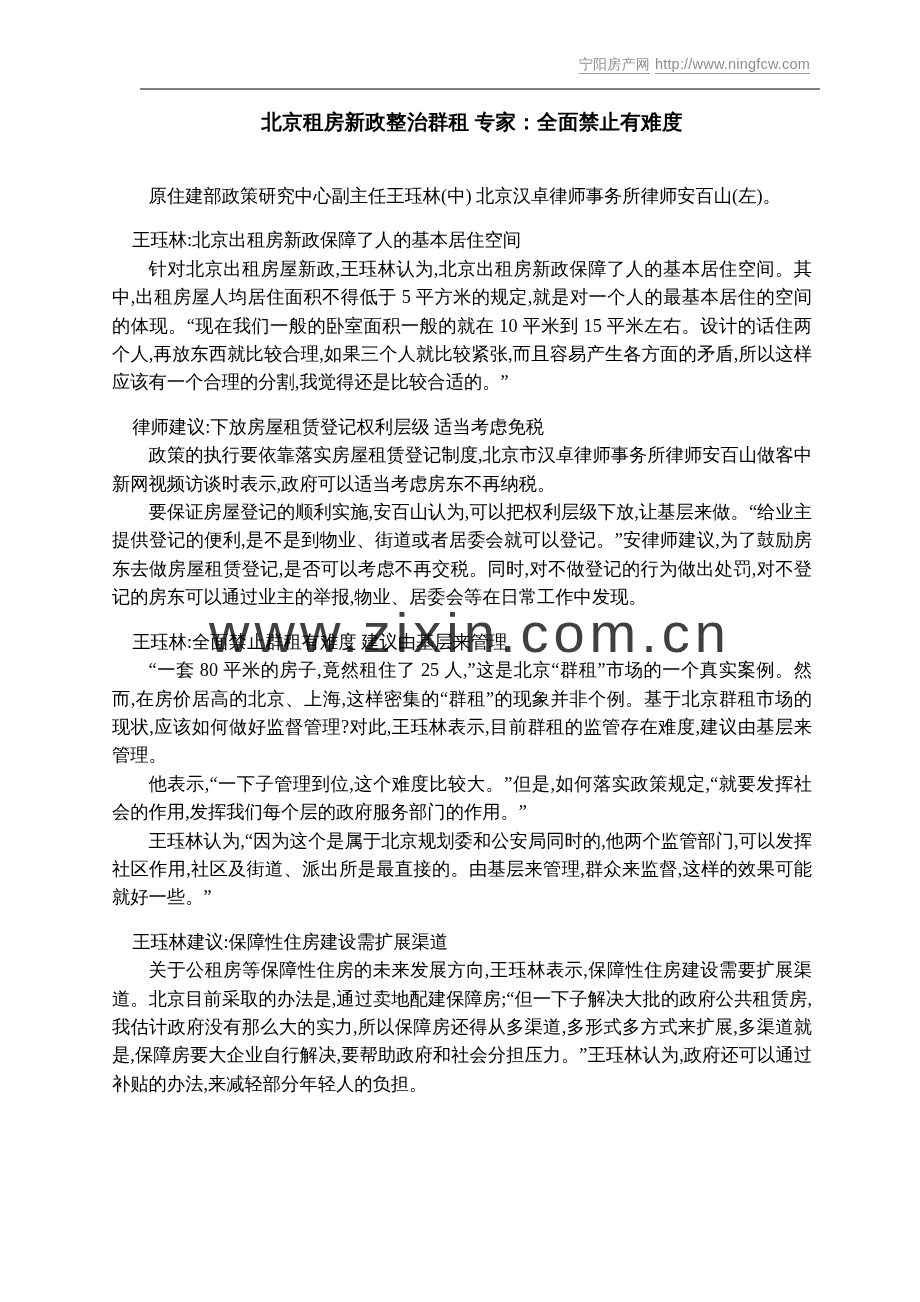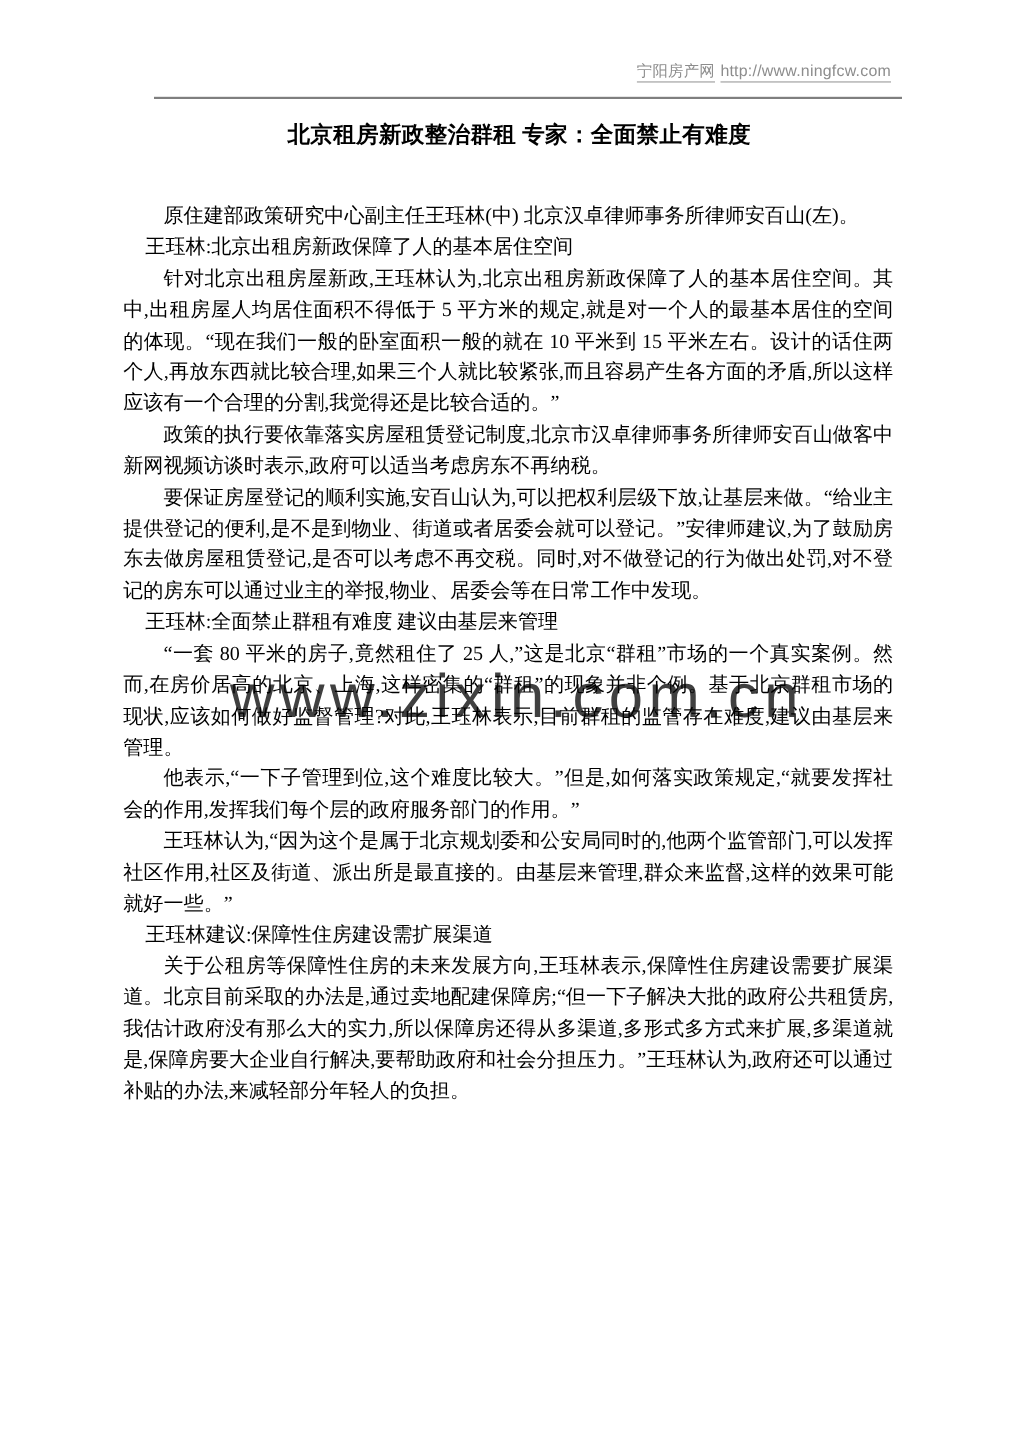--- a/index.html
+++ b/index.html
@@ -108,20 +108,21 @@
     font-size: 18.3px;
     line-height: 28.4px;
     text-align: justify;
     text-justify: inter-ideograph;
     text-indent: 2em;
     font-family: "Liberation Serif", "DejaVu Serif", serif;
     letter-spacing: 0;
   }
   .para.sub {
     text-indent: 1.1em;
+    margin-top: 16px;
   }
 </style>
 </head>
 <body>
 
 <div class="page">
 
   <div class="header">
     <div class="header-inner">
       <span class="header-site">宁阳房产网</span><span class="header-url">http://www.ningfcw.com</span>
@@ -130,20 +131,21 @@
   <div class="header-rule"></div>
 
   <div class="doc-title">北京租房新政整治群租  专家：全面禁止有难度</div>
 
   <div class="watermark">www.zixin.com.cn</div>
 
   <div class="body-text" id="body-text">
       <p class="para">原住建部政策研究中心副主任王珏林(中)  北京汉卓律师事务所律师安百山(左)。</p>
       <p class="para sub">王珏林:北京出租房新政保障了人的基本居住空间</p>
       <p class="para">针对北京出租房屋新政,王珏林认为,北京出租房新政保障了人的基本居住空间。其中,出租房屋人均居住面积不得低于 5 平方米的规定,就是对一个人的最基本居住的空间的体现。“现在我们一般的卧室面积一般的就在 10 平米到 15 平米左右。设计的话住两个人,再放东西就比较合理,如果三个人就比较紧张,而且容易产生各方面的矛盾,所以这样应该有一个合理的分割,我觉得还是比较合适的。”</p>
+      <p class="para sub">律师建议:下放房屋租赁登记权利层级  适当考虑免税</p>
       <p class="para">政策的执行要依靠落实房屋租赁登记制度,北京市汉卓律师事务所律师安百山做客中新网视频访谈时表示,政府可以适当考虑房东不再纳税。</p>
       <p class="para">要保证房屋登记的顺利实施,安百山认为,可以把权利层级下放,让基层来做。“给业主提供登记的便利,是不是到物业、街道或者居委会就可以登记。”安律师建议,为了鼓励房东去做房屋租赁登记,是否可以考虑不再交税。同时,对不做登记的行为做出处罚,对不登记的房东可以通过业主的举报,物业、居委会等在日常工作中发现。</p>
       <p class="para sub">王珏林:全面禁止群租有难度  建议由基层来管理</p>
       <p class="para">“一套 80 平米的房子,竟然租住了 25 人,”这是北京“群租”市场的一个真实案例。然而,在房价居高的北京、上海,这样密集的“群租”的现象并非个例。基于北京群租市场的现状,应该如何做好监督管理?对此,王珏林表示,目前群租的监管存在难度,建议由基层来管理。</p>
       <p class="para">他表示,“一下子管理到位,这个难度比较大。”但是,如何落实政策规定,“就要发挥社会的作用,发挥我们每个层的政府服务部门的作用。”</p>
       <p class="para">王珏林认为,“因为这个是属于北京规划委和公安局同时的,他两个监管部门,可以发挥社区作用,社区及街道、派出所是最直接的。由基层来管理,群众来监督,这样的效果可能就好一些。”</p>
       <p class="para sub">王珏林建议:保障性住房建设需扩展渠道</p>
       <p class="para">关于公租房等保障性住房的未来发展方向,王珏林表示,保障性住房建设需要扩展渠道。北京目前采取的办法是,通过卖地配建保障房;“但一下子解决大批的政府公共租赁房,我估计政府没有那么大的实力,所以保障房还得从多渠道,多形式多方式来扩展,多渠道就是,保障房要大企业自行解决,要帮助政府和社会分担压力。”王珏林认为,政府还可以通过补贴的办法,来减轻部分年轻人的负担。</p>
     </div>
 

